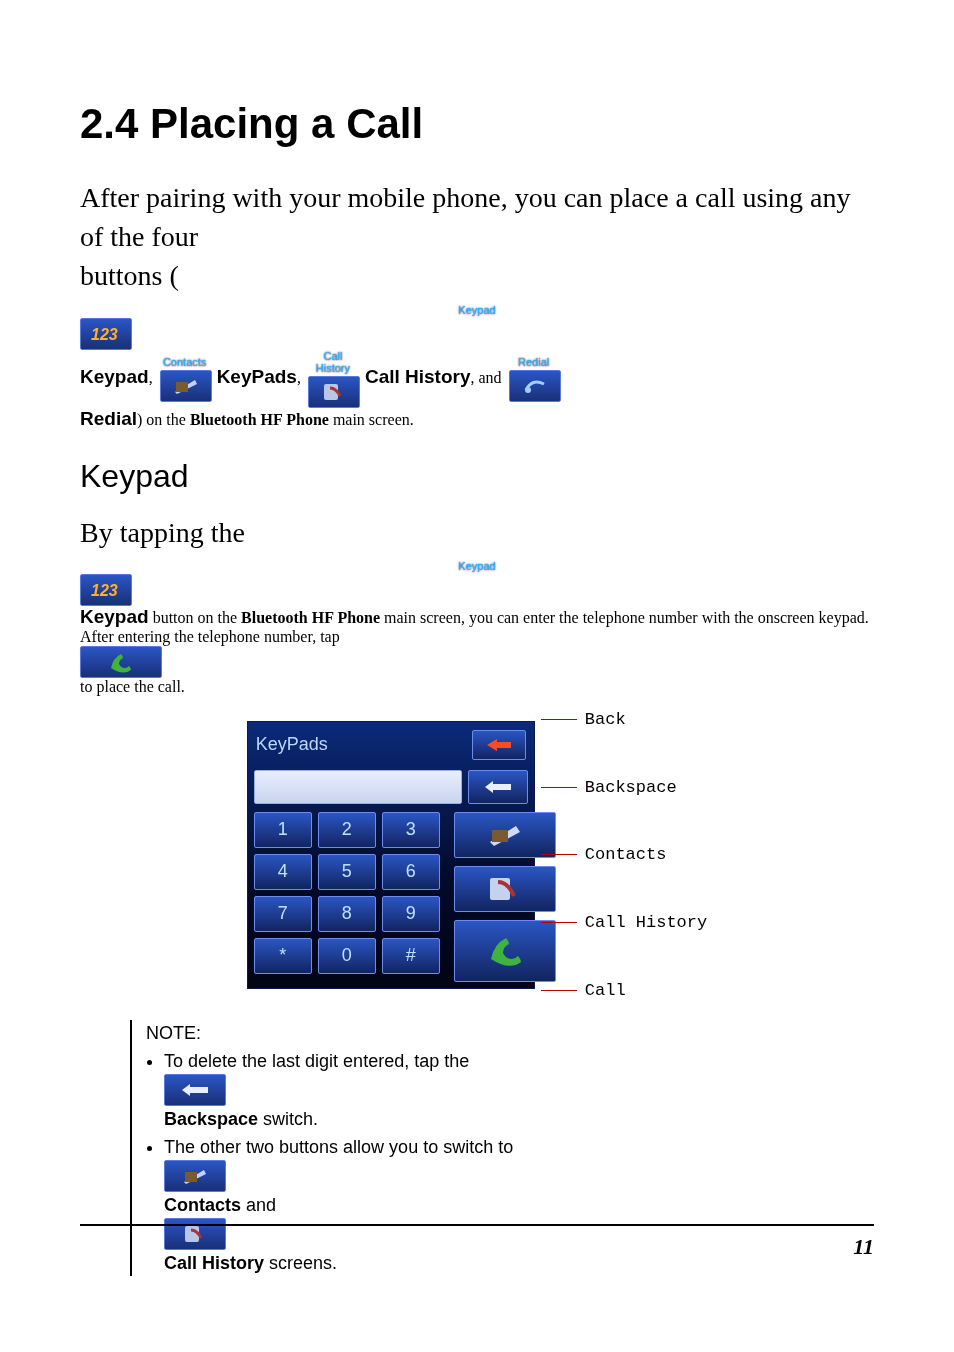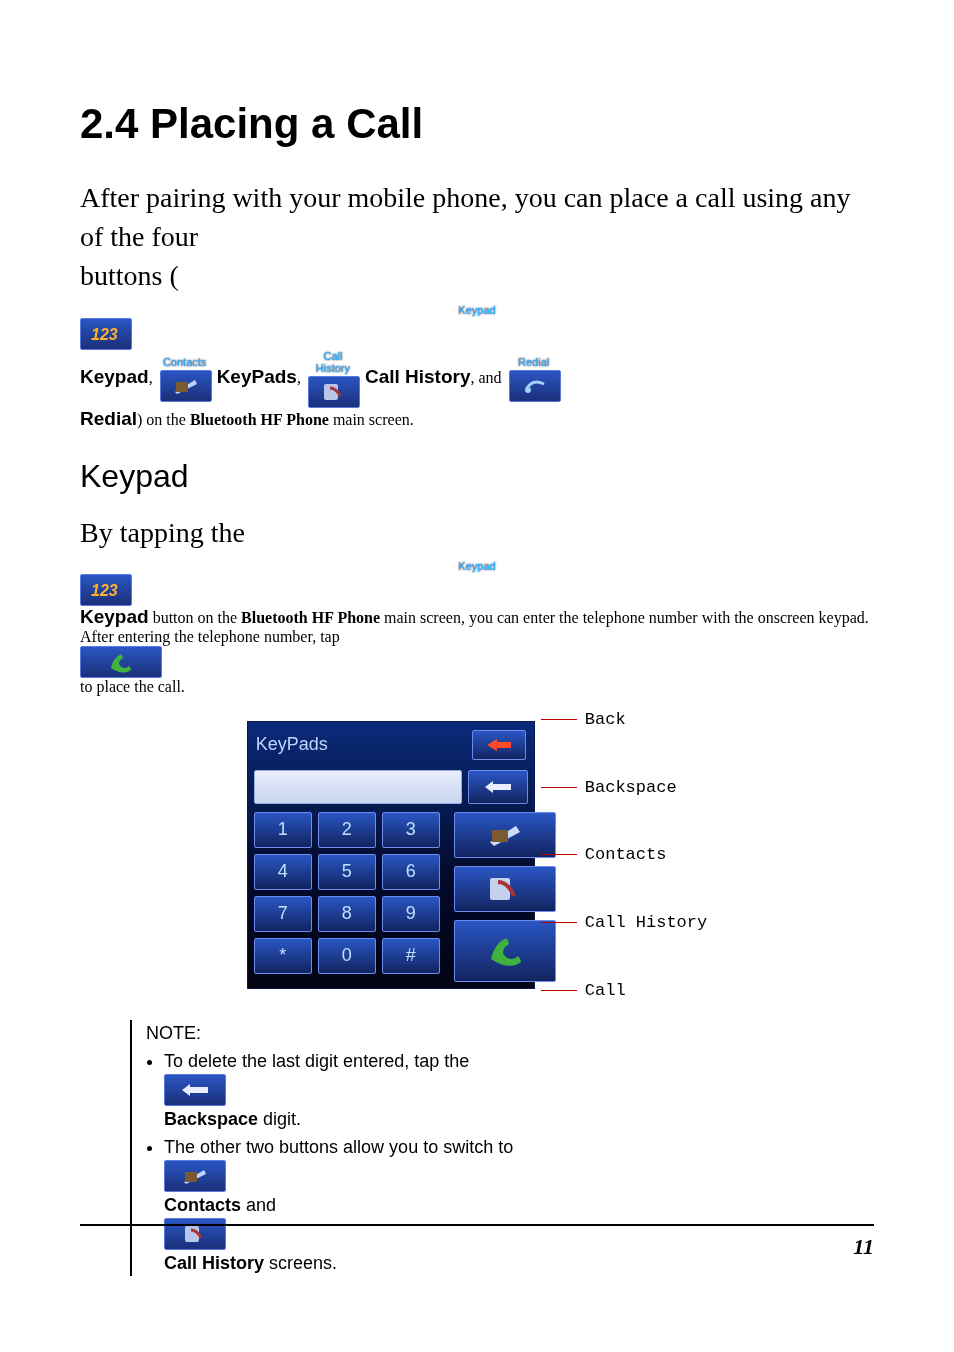--- a/index.html
+++ b/index.html
@@ -339,21 +339,21 @@
 <div class="note-block">
   <div class="note-title">NOTE:</div>
   <ul>
     <li>
       <span>To delete the last digit entered, tap the </span>
       <span class="mini-btn inline">
         <svg width="30" height="14">
             <path d="M2 7 L10 1 L10 4 L28 4 L28 10 L10 10 L10 13 Z" fill="#e8eeff"></path>
           </svg>
       </span>
-      <b>Backspace</b><span> digit.</span>
+      <b>Backspace</b><span> switch.</span>
     </li>
     <li>
       <span>The other two buttons allow you to switch to </span>
       <span class="mini-btn inline">
         <svg width="26" height="20">
             <path d="M2 16 L22 4 L24 8 L4 18 Z" fill="#c0d4ff"></path>
             <rect x="3" y="6" width="12" height="10" fill="#7a5a30"></rect>
           </svg>
       </span>
       <b>Contacts</b><span> and </span>

